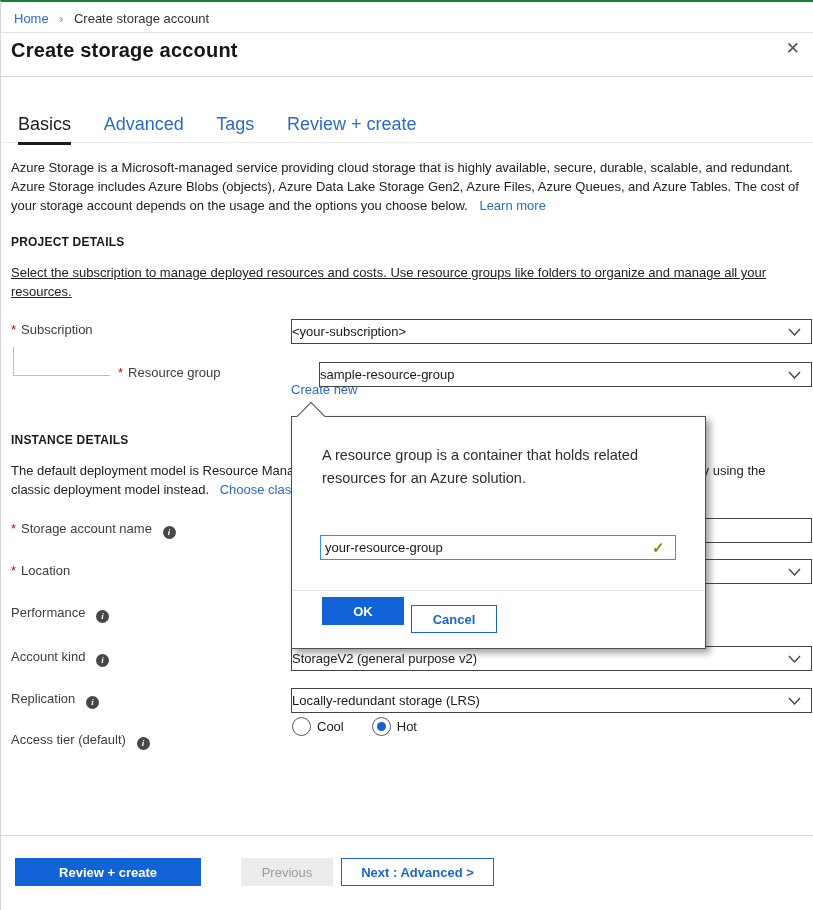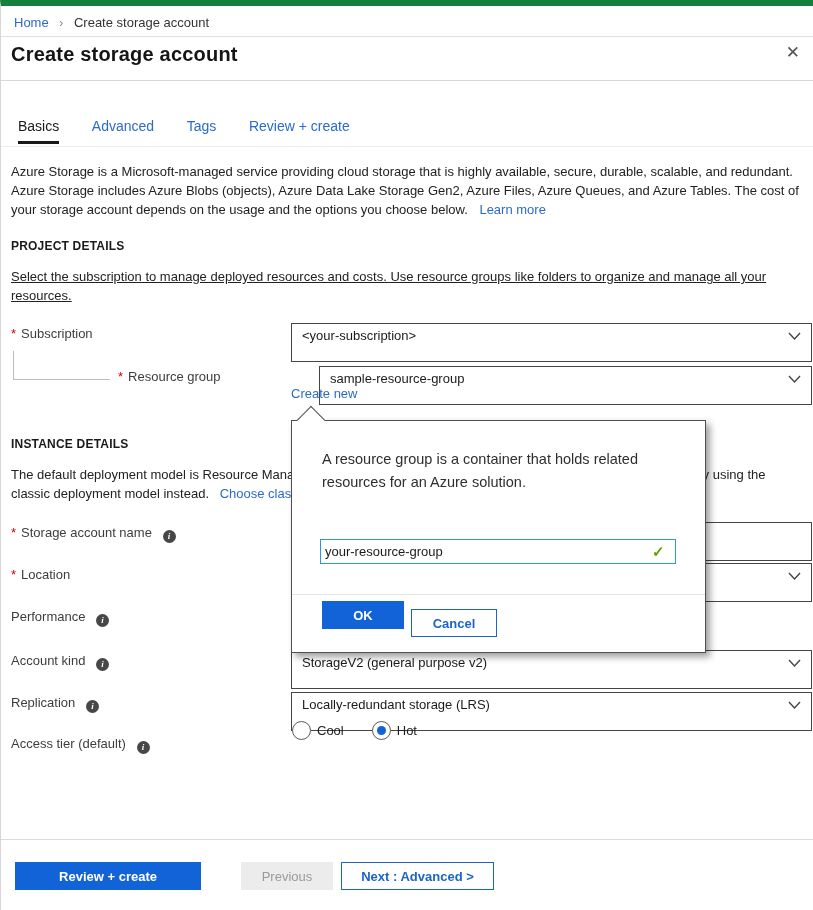--- a/index.html
+++ b/index.html
@@ -1,55 +1,55 @@
 <!DOCTYPE html>
 <html><head>
 <meta charset="utf-8">
 <style>
   * { margin:0; padding:0; box-sizing:border-box; }
   html,body { background:#fff; }
   body { font-family:"Liberation Sans", sans-serif; color:#1f1f1f; }
   .page {
     position:relative; width:813px; height:910px; margin:0 auto;
-    background:#ffffff; border-left:1px solid #d6d6d6; border-top:6px solid #15803d;
+    background:#ffffff; border-left:1px solid #d6d6d6; border-top:2px solid #15803d;
     overflow:hidden; font-size:13px;
   }
   .abs { position:absolute; }
   a, .link { color:#2b6bc8; text-decoration:none; cursor:pointer; }
   .hline { position:absolute; left:0; right:0; border-top:1px solid #e0e0e0; }
 
   
   .breadcrumb { top:9px; left:13px; font-size:13px; }
   .crumb-sep { color:#8a8a8a; margin:0 7px; font-size:12px; }
   .crumb-current { color:#333; }
 
   
   .page-title { top:37px; left:10px; font-size:20px; font-weight:bold; color:#151515; letter-spacing:0.2px; }
   .close-icon { top:38px; right:13px; font-size:17px; color:#555; cursor:pointer; line-height:1; }
 
   
   .tabbar { top:112px; left:0; right:0; height:29px; border-bottom:1px solid #ececec; padding-left:17px; }
-  .tab { display:inline-block; margin-right:29px; font-size:14px; color:#2b6bc8; padding-bottom:7px; cursor:pointer; }
+  .tab { display:inline-block; margin-right:29px; font-size:18px; color:#2b6bc8; padding-bottom:7px; cursor:pointer; }
   .tab.active { color:#1a1a1a; border-bottom:3px solid #1a1a1a; }
 
   .para { line-height:19px; color:#222; }
   .section-heading { font-size:12px; font-weight:bold; color:#1a1a1a; letter-spacing:0.2px; }
 
   .req { color:#d40000; margin-right:5px; font-size:13px; }
   .field-label { color:#3d3d3d; font-size:13px; }
   .info-icon {
     display:inline-flex; align-items:center; justify-content:center;
     width:13px; height:13px; border-radius:50%; background:#474747; color:#fff;
     font-size:9px; font-weight:bold; font-style:italic; margin-left:7px; vertical-align:-2px;
     font-family:"Liberation Serif", serif;
   }
   .selectbox, .textbox {
-    position:absolute; left:290px; right:1px; height:39px; background:#fff;
+    position:absolute; left:290px; right:1px; height:25px; background:#fff;
     border:1px solid #454545; font-size:13px; color:#1a1a1a;
-    line-height:23px; padding-left:10px; cursor:pointer;
+    line-height:23px; cursor:pointer;
   }
   .textbox { cursor:text; }
   .chev { position:absolute; right:10px; top:8px; }
 
   
   .connector-v { left:12px; top:345px; width:1px; height:28px; background:#bdbdbd; }
   .connector-h { left:12px; top:373px; width:97px; height:1px; background:#bdbdbd; }
 
   
   .radio-row { display:flex; align-items:center; gap:6px; }

